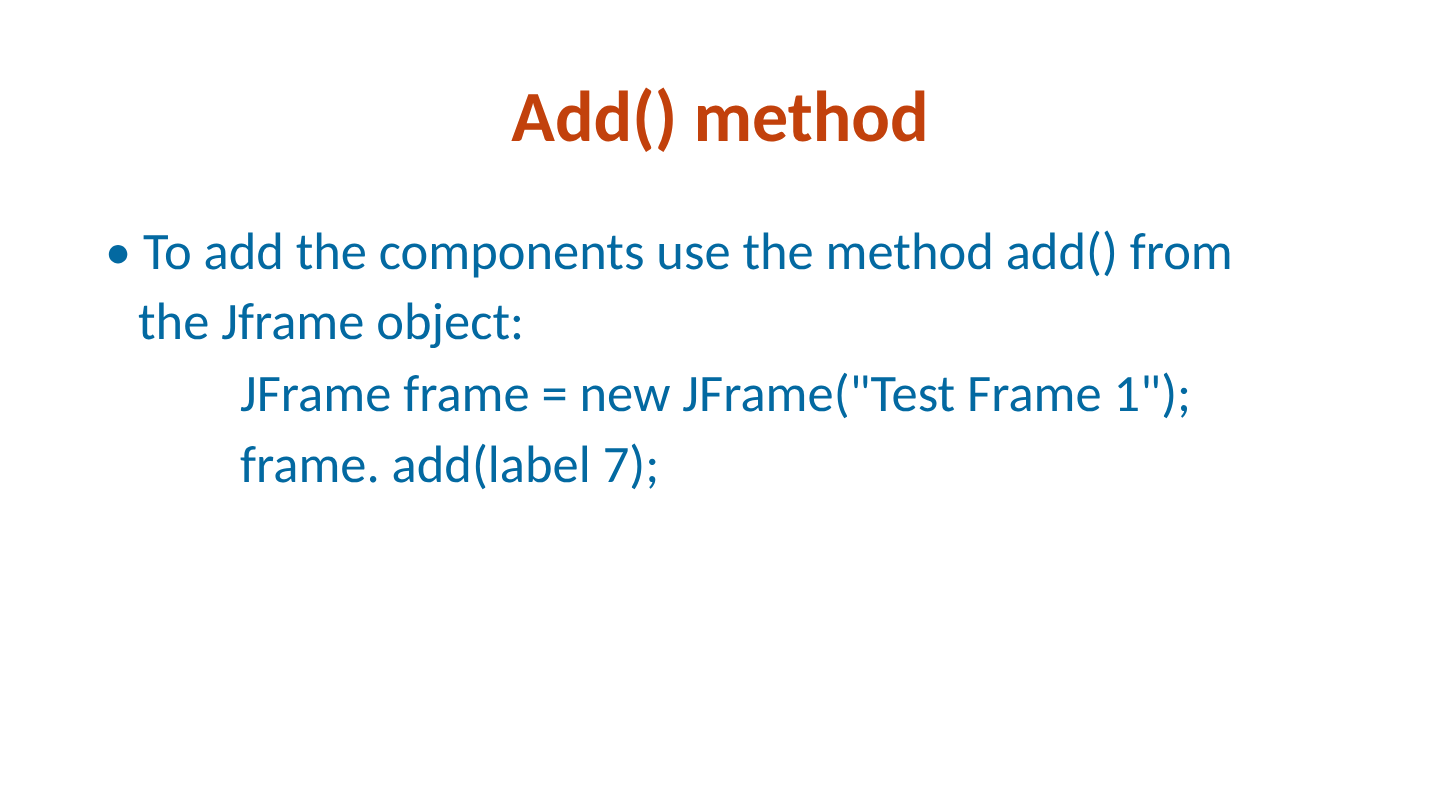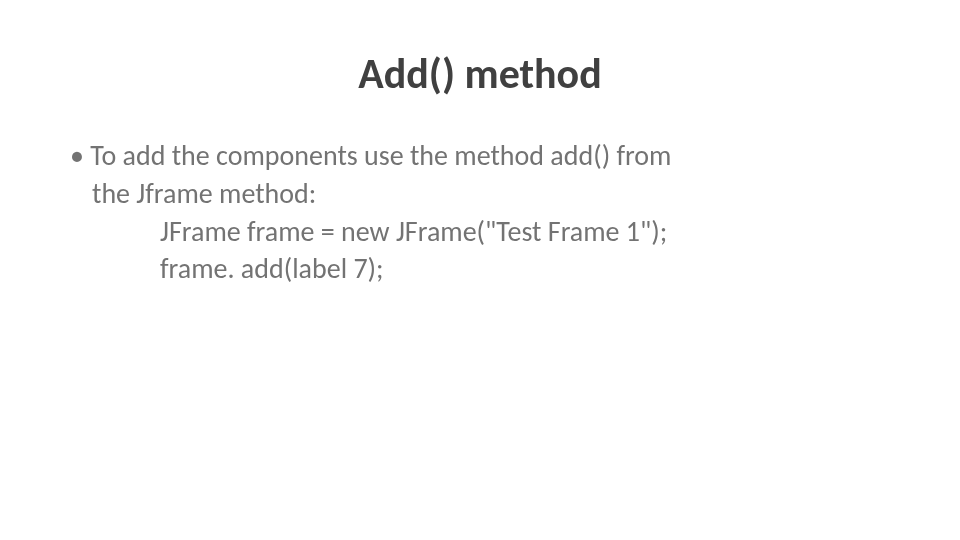--- a/index.html
+++ b/index.html
@@ -15,28 +15,28 @@
       position: relative;
       overflow: hidden;
     }
     .slide {
       width: 100%;
       height: 100%;
       padding: 48px 70px;
     }
     .title {
       text-align: center;
-      font-size: 42px;
+      font-size: 48px;
       font-weight: bold;
-      color: #404040;
+      color: #c2410c;
       margin-bottom: 38px;
     }
     .content {
-      color: #737373;
-      font-size: 28px;
+      color: #0369a1;
+      font-size: 35px;
       line-height: 1.35;
     }
     .bullet-line {
       padding-left: 0;
     }
     .bullet-line .bullet {
       display: inline-block;
     }
     .wrap-line {
       padding-left: 22px;
@@ -47,17 +47,17 @@
   </style>
 </head>
 <body>
 
 <div class="slide">
   <h1 class="title">Add() method</h1>
   <div class="content">
     <div class="bullet-line">
       <span class="bullet">•</span><span> </span><span>To add the components use the method add() from</span>
     </div>
-    <div class="wrap-line">the Jframe method:</div>
+    <div class="wrap-line">the Jframe object:</div>
     <div class="code-line">JFrame frame = new JFrame("Test Frame 1");</div>
     <div class="code-line">frame. add(label 7);</div>
   </div>
 </div>
 
 </body></html>

